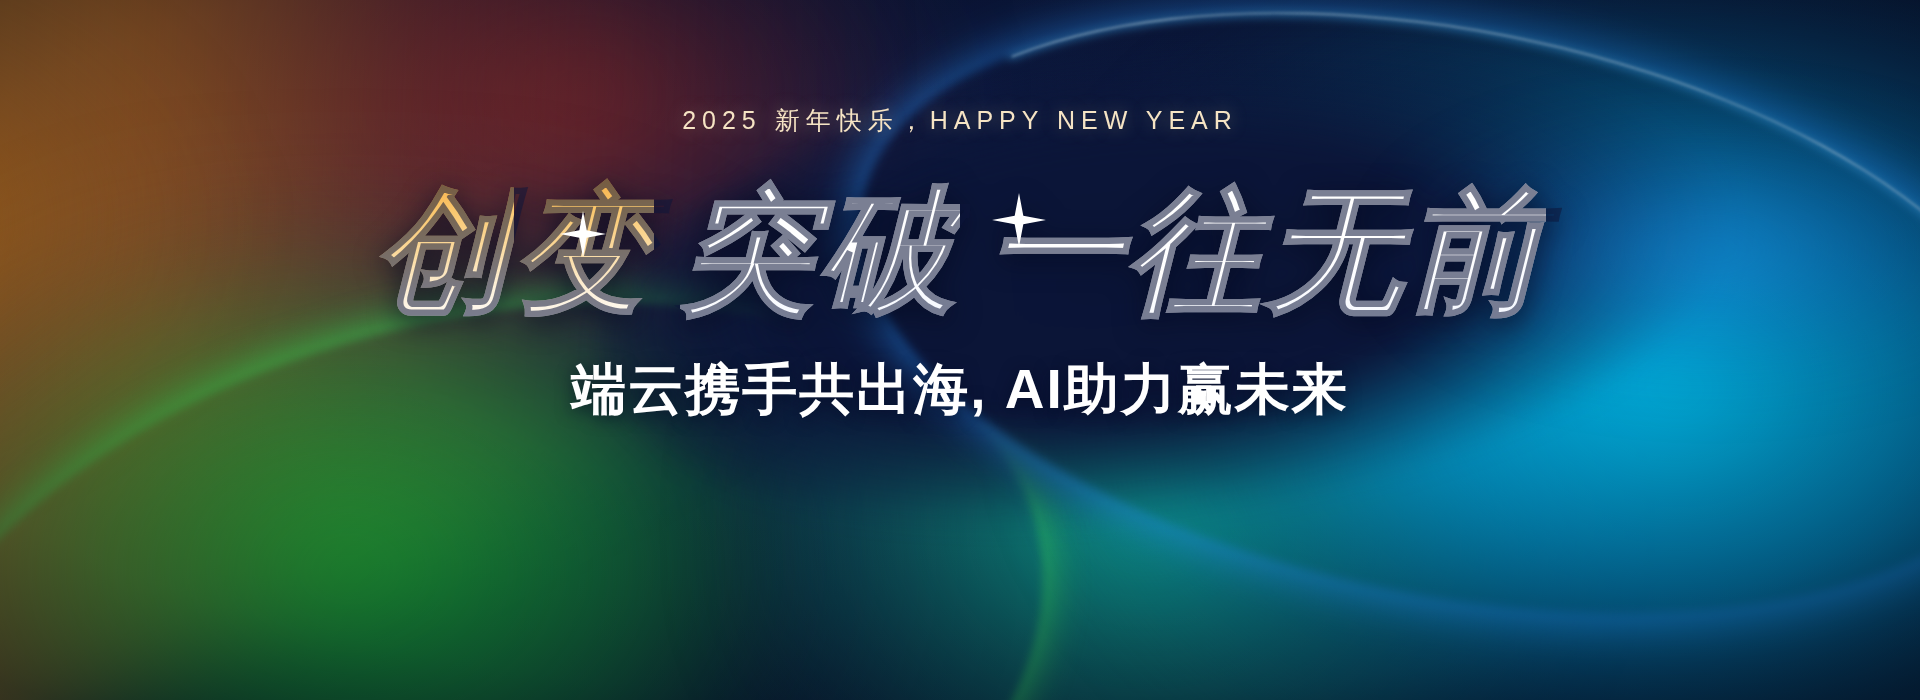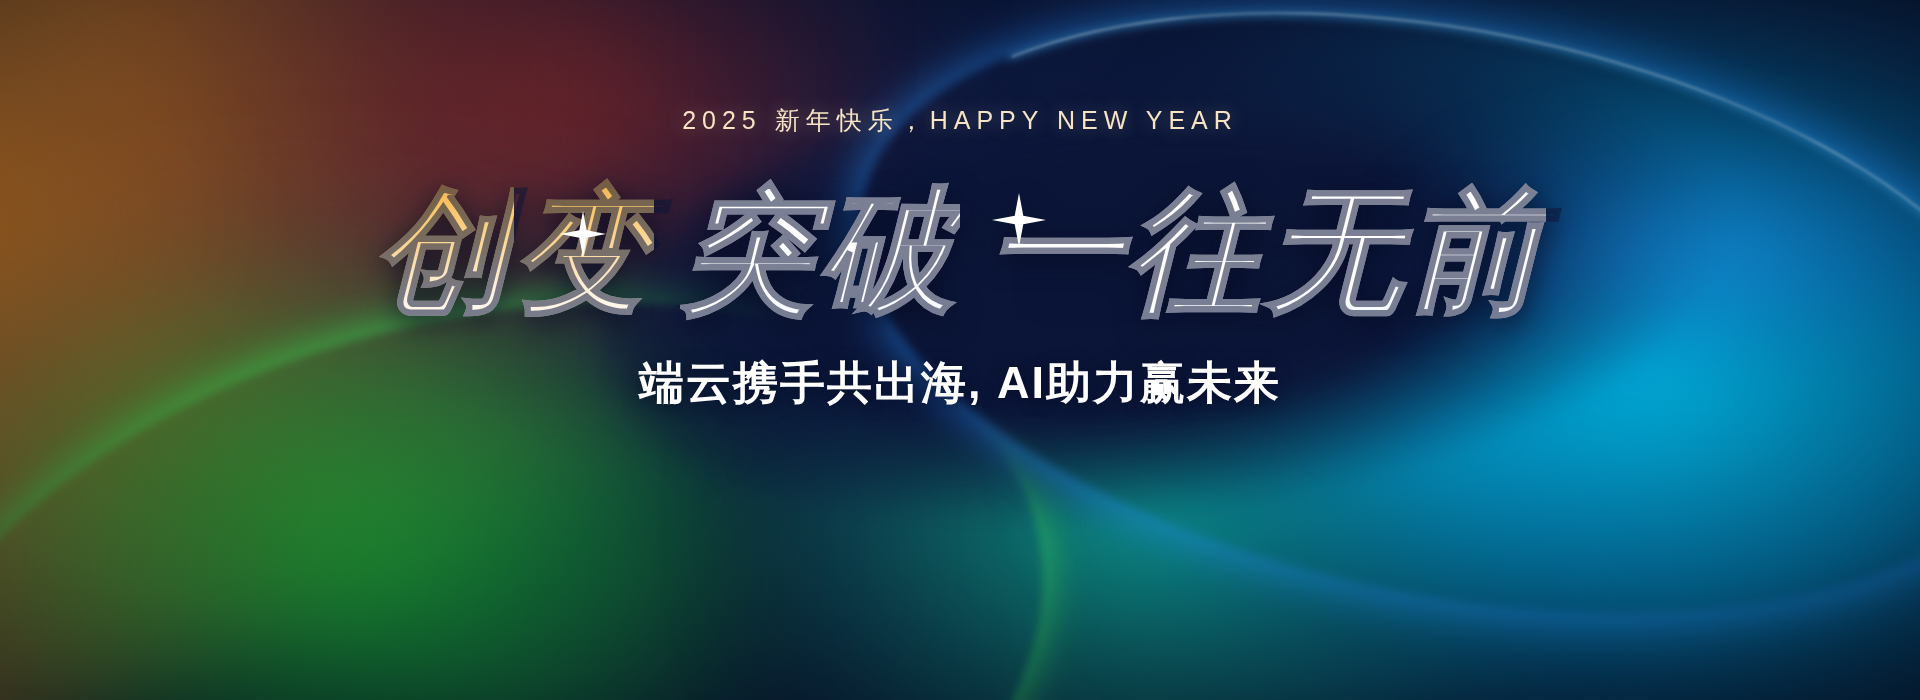--- a/index.html
+++ b/index.html
@@ -173,21 +173,21 @@
     pointer-events:none;
     background:#fff;
     filter:drop-shadow(0 0 6px rgba(255,255,255,.8));
     clip-path:polygon(50% 0%,58% 42%,100% 50%,58% 58%,50% 100%,42% 58%,0% 50%,42% 42%);
   }
   .sparkle.s1{width:46px;height:46px;left:186px;top:28px;background:#fff;}
   .sparkle.s2{width:54px;height:54px;left:618px;top:10px;}
 
   .subtitle{
     margin-top:34px;
-    font-size:45px;
+    font-size:55px;
     font-weight:700;
     color:#ffffff;
     letter-spacing:2px;
     white-space:nowrap;
     text-shadow:0 3px 16px rgba(4,12,36,.7);
   }
 </style>
 </head>
 <body>
 

